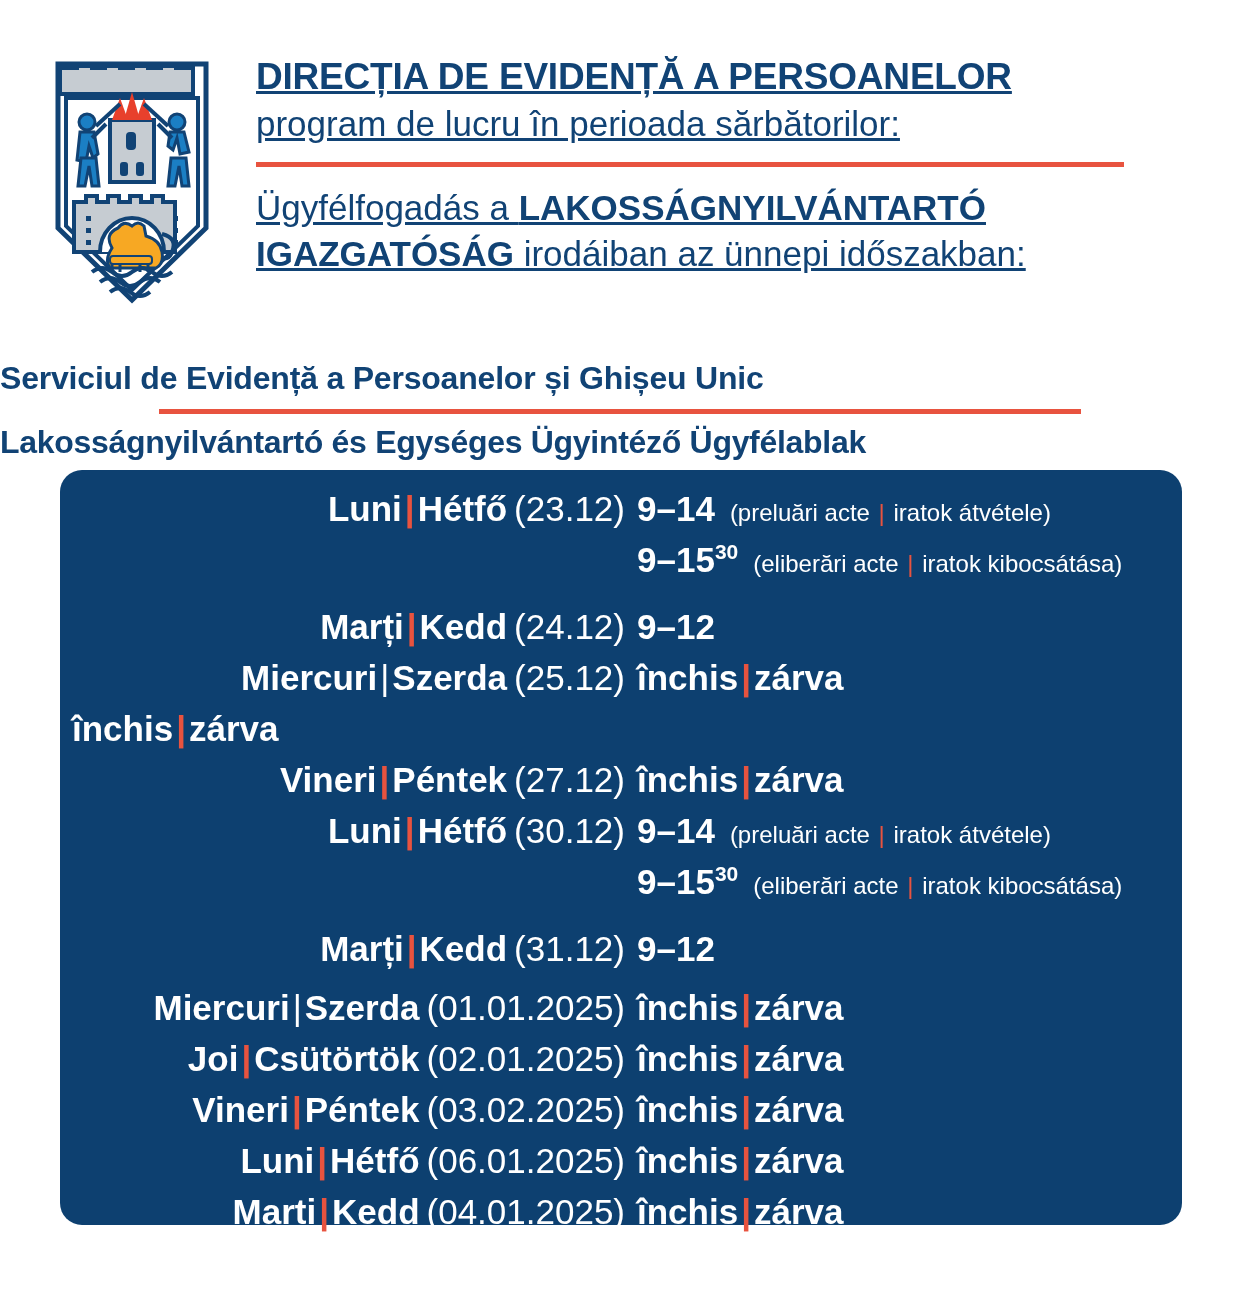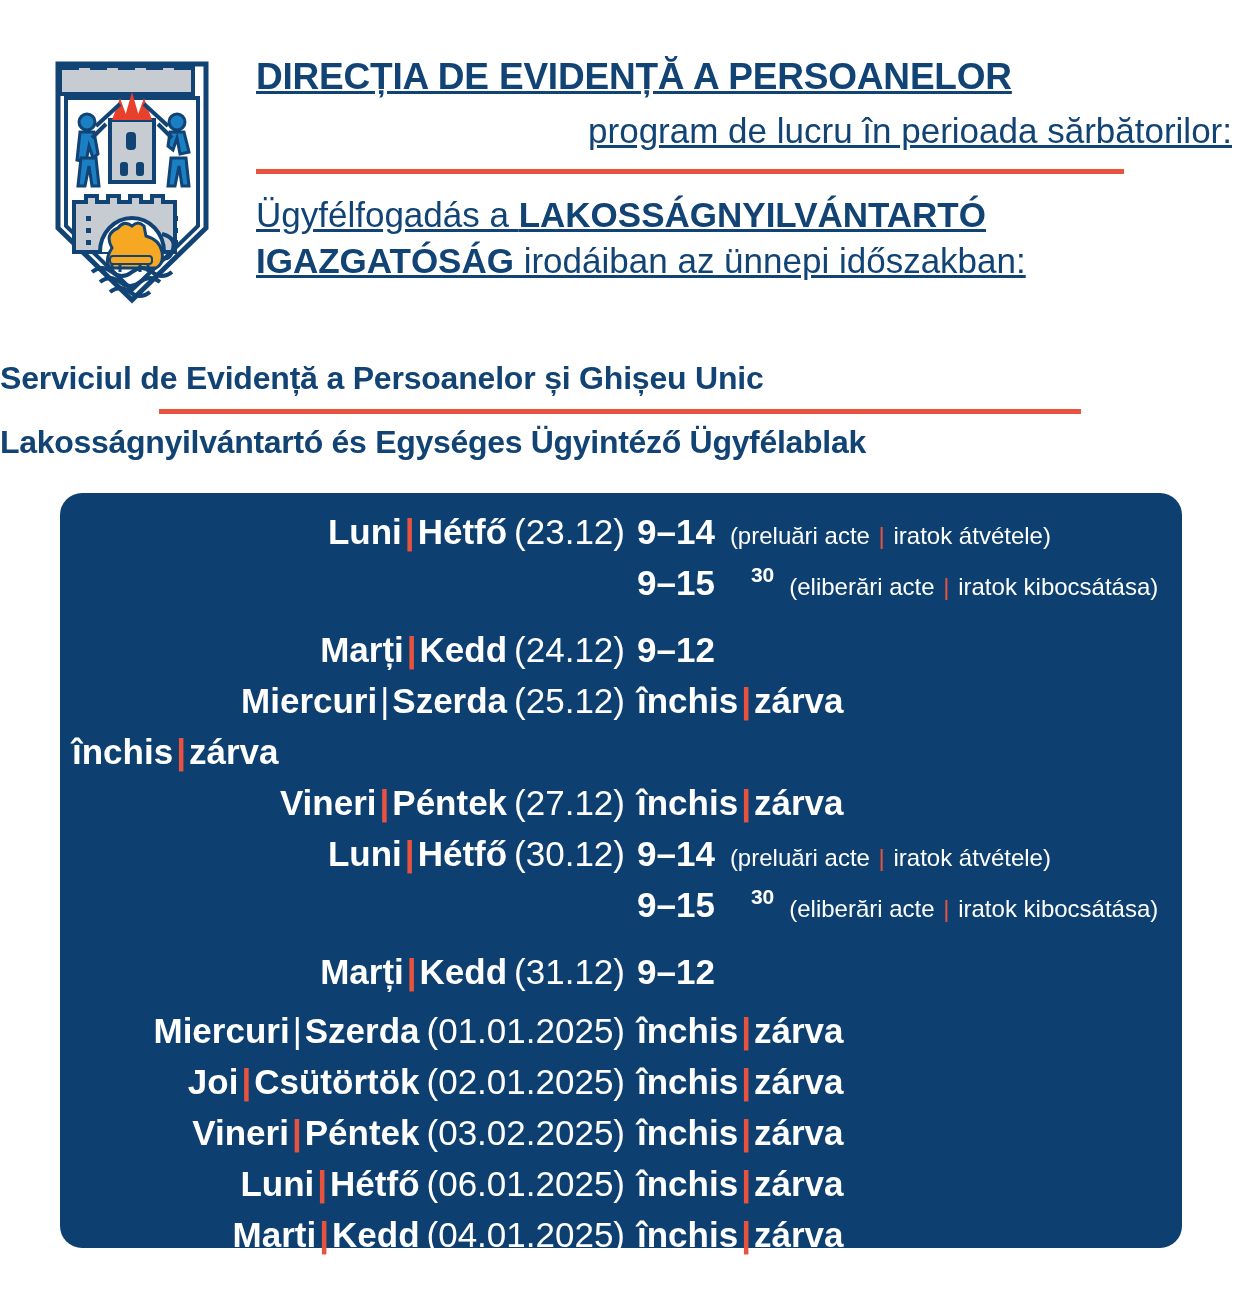--- a/index.html
+++ b/index.html
@@ -41,23 +41,22 @@
     letter-spacing: -0.2px;
     color: #114375;
     line-height: 1.15;
     white-space: nowrap;
   }
   .subtitle-ro {
     font-size: 35px;
     font-weight: normal;
     color: #114375;
     line-height: 1.25;
-    margin-top: 10px;
+    margin-top: 3px;
     white-space: nowrap;
-    text-align: right;
   }
   .rule-red {
     height: 5px;
     background: #e8533f;
     margin: 17px 0 18px 0;
     width: 868px;
   }
   .subtitle-hu {
     font-size: 35px;
     font-weight: normal;
@@ -87,21 +86,21 @@
     font-size: 32px;
     font-weight: bold;
     color: #114375;
     letter-spacing: -0.3px;
   }
 
   
   .schedule-box {
     position: absolute;
     left: 60px;
-    top: 493px;
+    top: 470px;
     width: 1122px;
     height: 755px;
     background: #0d4070;
     border-radius: 22px;
     box-sizing: border-box;
     padding-top: 21px;
   }
 
   .rows { display: block; }
 
@@ -150,21 +149,20 @@
   .hours {
     font-size: 35px;
     font-weight: bold;
     color: #ffffff;
   }
   .hours sup {
     font-size: 21px;
     font-weight: bold;
     vertical-align: super;
     line-height: 0;
-    margin-left: 36px;
   }
   .note {
     font-size: 24px;
     font-weight: normal;
     color: #ffffff;
     padding-left: 15px;
   }
   .note .sep {
     color: #e8533f;
     padding: 0 2px;

